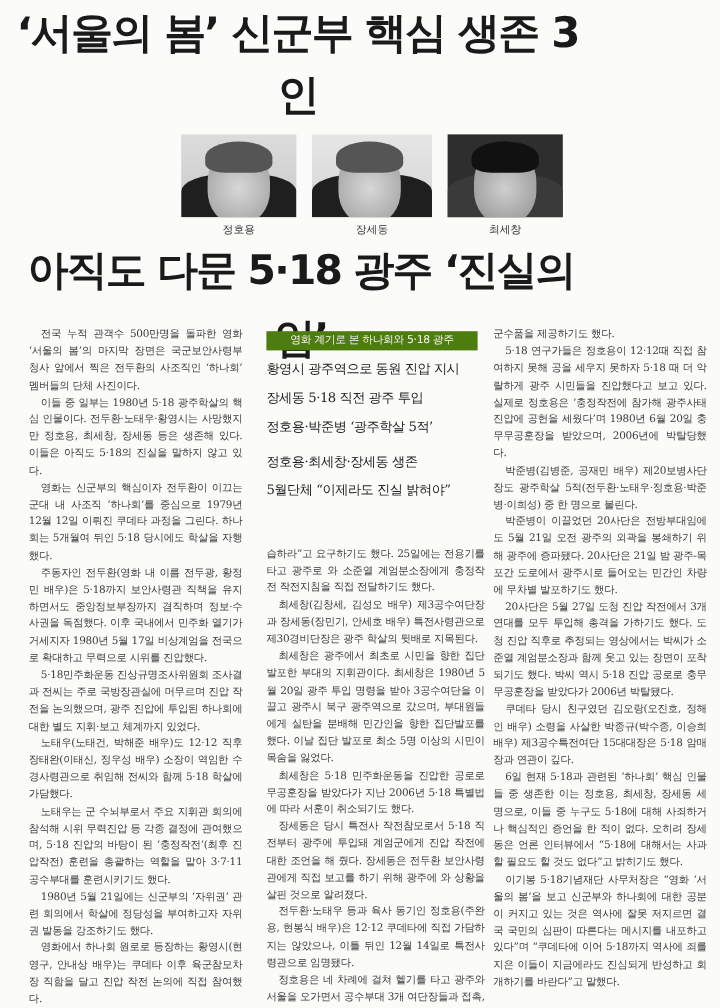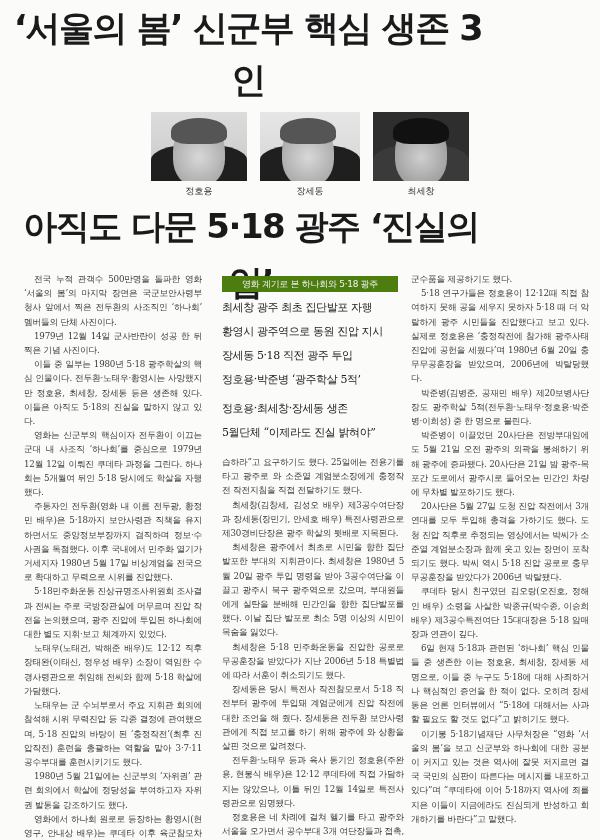--- a/index.html
+++ b/index.html
@@ -118,36 +118,34 @@
       <div class="hair"></div>
     </div>
     <div class="caption">최세창</div>
   </div>
 </div>
 
 <div class="headline2">아직도 다문 5·18 광주 ‘진실의 입’</div>
 
 <div class="col col1">
   <p>전국 누적 관객수 500만명을 돌파한 영화 ‘서울의 봄’의 마지막 장면은 국군보안사령부 청사 앞에서 찍은 전두환의 사조직인 ‘하나회’ 멤버들의 단체 사진이다.</p>
-  <p>1979년 12월 14일 군사반란이 성공 한 뒤 찍은 기념 사진이다.</p>
   <p>이들 중 일부는 1980년 5·18 광주학살의 핵심 인물이다. 전두환·노태우·황영시는 사망했지만 정호용, 최세창, 장세동 등은 생존해 있다. 이들은 아직도 5·18의 진실을 말하지 않고 있다.</p>
   <p>영화는 신군부의 핵심이자 전두환이 이끄는 군대 내 사조직 ‘하나회’를 중심으로 1979년 12월 12일 이뤄진 쿠데타 과정을 그린다. 하나회는 5개월여 뒤인 5·18 당시에도 학살을 자행했다.</p>
   <p>주동자인 전두환(영화 내 이름 전두광, 황정민 배우)은 5·18까지 보안사령관 직책을 유지하면서도 중앙정보부장까지 겸직하며 정보·수사권을 독점했다. 이후 국내에서 민주화 열기가 거세지자 1980년 5월 17일 비상계엄을 전국으로 확대하고 무력으로 시위를 진압했다.</p>
   <p>5·18민주화운동 진상규명조사위원회 조사결과 전씨는 주로 국방장관실에 머무르며 진압 작전을 논의했으며, 광주 진압에 투입된 하나회에 대한 별도 지휘·보고 체계까지 있었다.</p>
   <p>노태우(노태건, 박해준 배우)도 12·12 직후 장태완(이태신, 정우성 배우) 소장이 역임한 수경사령관으로 취임해 전씨와 함께 5·18 학살에 가담했다.</p>
   <p>노태우는 군 수뇌부로서 주요 지휘관 회의에 참석해 시위 무력진압 등 각종 결정에 관여했으며, 5·18 진압의 바탕이 된 ‘충정작전’(최후 진압작전) 훈련을 총괄하는 역할을 맡아 3·7·11공수부대를 훈련시키기도 했다.</p>
   <p>1980년 5월 21일에는 신군부의 ‘자위권’ 관련 회의에서 학살에 정당성을 부여하고자 자위권 발동을 강조하기도 했다.</p>
   <p>영화에서 하나회 원로로 등장하는 황영시(현영구, 안내상 배우)는 쿠데타 이후 육군참모차장 직함을 달고 진압 작전 논의에 직접 참여했다.</p>
 
 </div>
 
 <div class="sidebar">
   <div class="sidebar-label">영화 계기로 본 하나회와 5·18 광주</div>
   <div style="margin-top:4px;">
-    <div class="sidebar-line">최세창 광주 최초 집단발포 자행</div>
     <div class="sidebar-line">황영시 광주역으로 동원 진압 지시</div>
     <div class="sidebar-line">장세동 5·18 직전 광주 투입</div>
     <div class="sidebar-line">정호용·박준병 ‘광주학살 5적’</div>
   </div>
   <div class="sidebar-group2">
     <div class="sidebar-line">정호용·최세창·장세동 생존</div>
     <div class="sidebar-line">5월단체 “이제라도 진실 밝혀야”</div>
   </div>
 </div>
 

